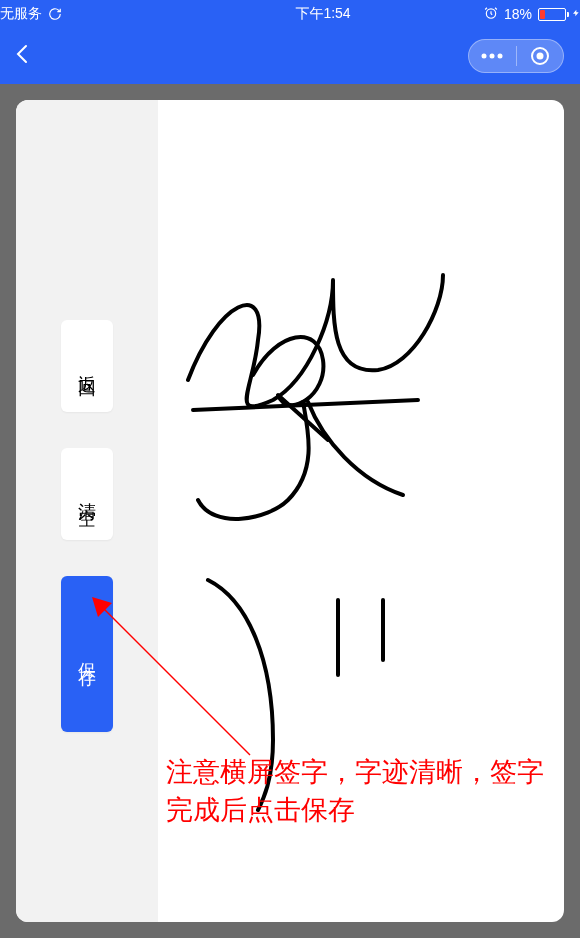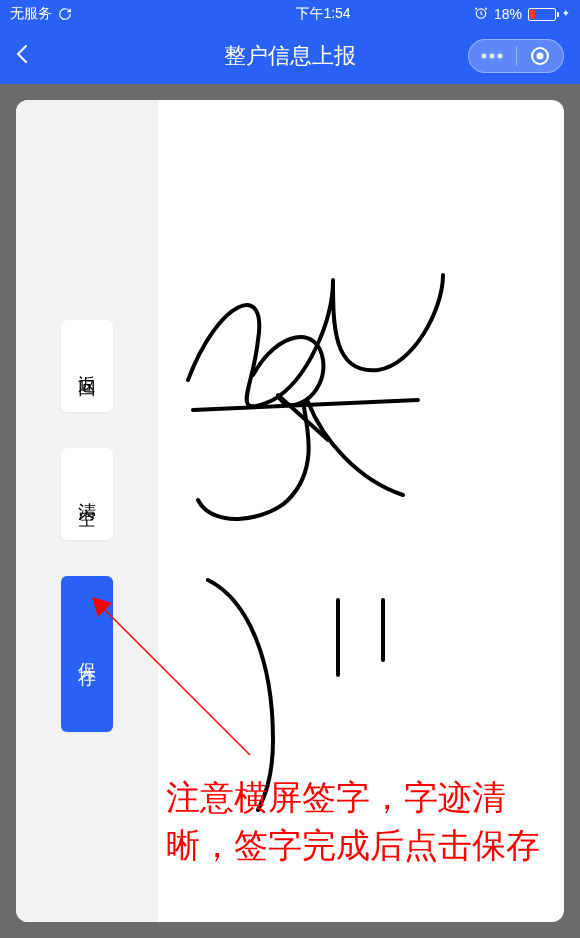--- a/index.html
+++ b/index.html
@@ -15,21 +15,21 @@
       overflow: hidden;
       position: relative;
     }
     .status-bar {
       height: 28px;
       background: #2961f5;
       color: #fff;
       display: flex;
       align-items: center;
       justify-content: space-between;
-      padding: 0 10px;
+      padding: 0 0;
       font-size: 14px;
     }
     .status-left {
       display: flex;
       align-items: center;
       gap: 6px;
     }
     .status-center {
       position: absolute;
       left: 50%;
@@ -165,24 +165,23 @@
       left: 0;
       width: 100%;
       height: 100%;
     }
     .annotation-text {
       position: absolute;
       left: 166px;
       top: 754px;
       width: 380px;
       color: #ff0000;
-      font-size: 34px;
+      font-size: 27px;
       line-height: 1.4;
       font-family: Liberation Serif, serif;
-      margin-top: 20px;
     }
     .annotation-arrow {
       position: absolute;
       pointer-events: none;
     }
     .loop-icon {
       width: 14px;
       height: 14px;
       display: inline-block;
     }
@@ -219,21 +218,20 @@
     </span>
   </div>
 </div>
 
 <div class="nav-bar">
   <div>
     <svg class="back-chevron" viewBox="0 0 12 20" fill="none" stroke="#fff" stroke-width="2" stroke-linecap="round">
       <path d="M10 2L2 10l8 8"></path>
     </svg>
   </div>
-  <div class="nav-title">整户信息上报</div>
   <div class="capsule">
     <div class="capsule-half">
       <svg width="22" height="6" viewBox="0 0 22 6">
         <circle cx="3" cy="3" r="2.5" fill="#fff"></circle>
         <circle cx="11" cy="3" r="2.5" fill="#fff"></circle>
         <circle cx="19" cy="3" r="2.5" fill="#fff"></circle>
       </svg>
     </div>
     <div class="capsule-divider"></div>
     <div class="capsule-half">

